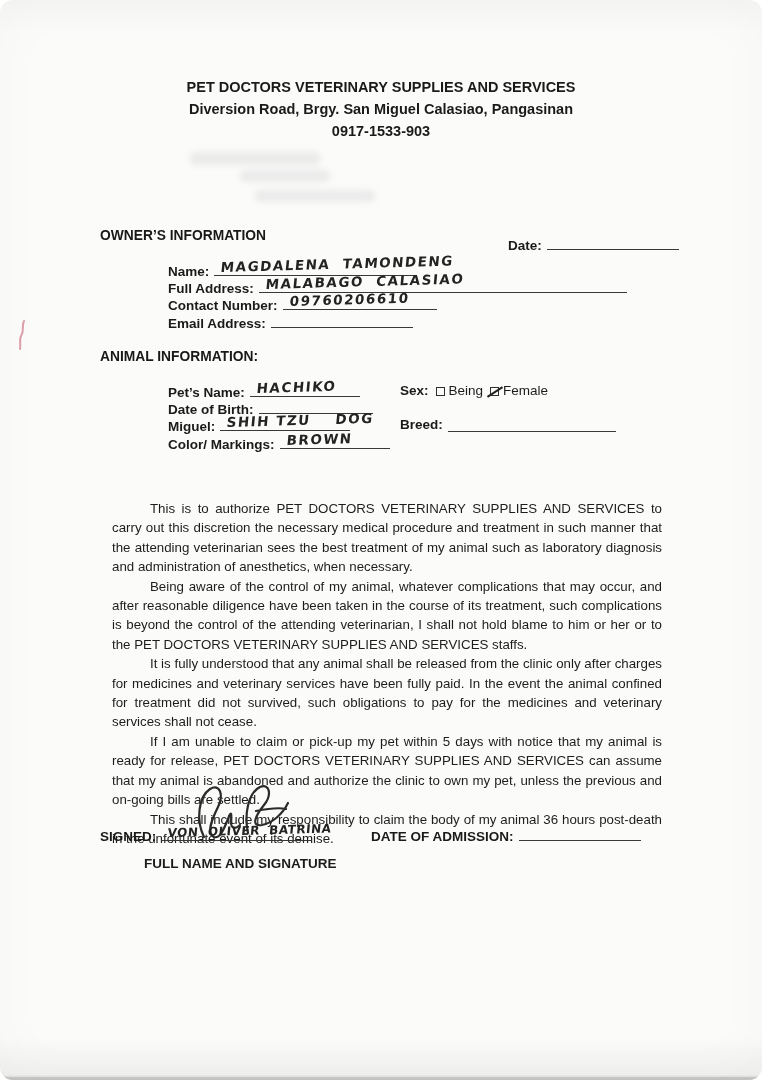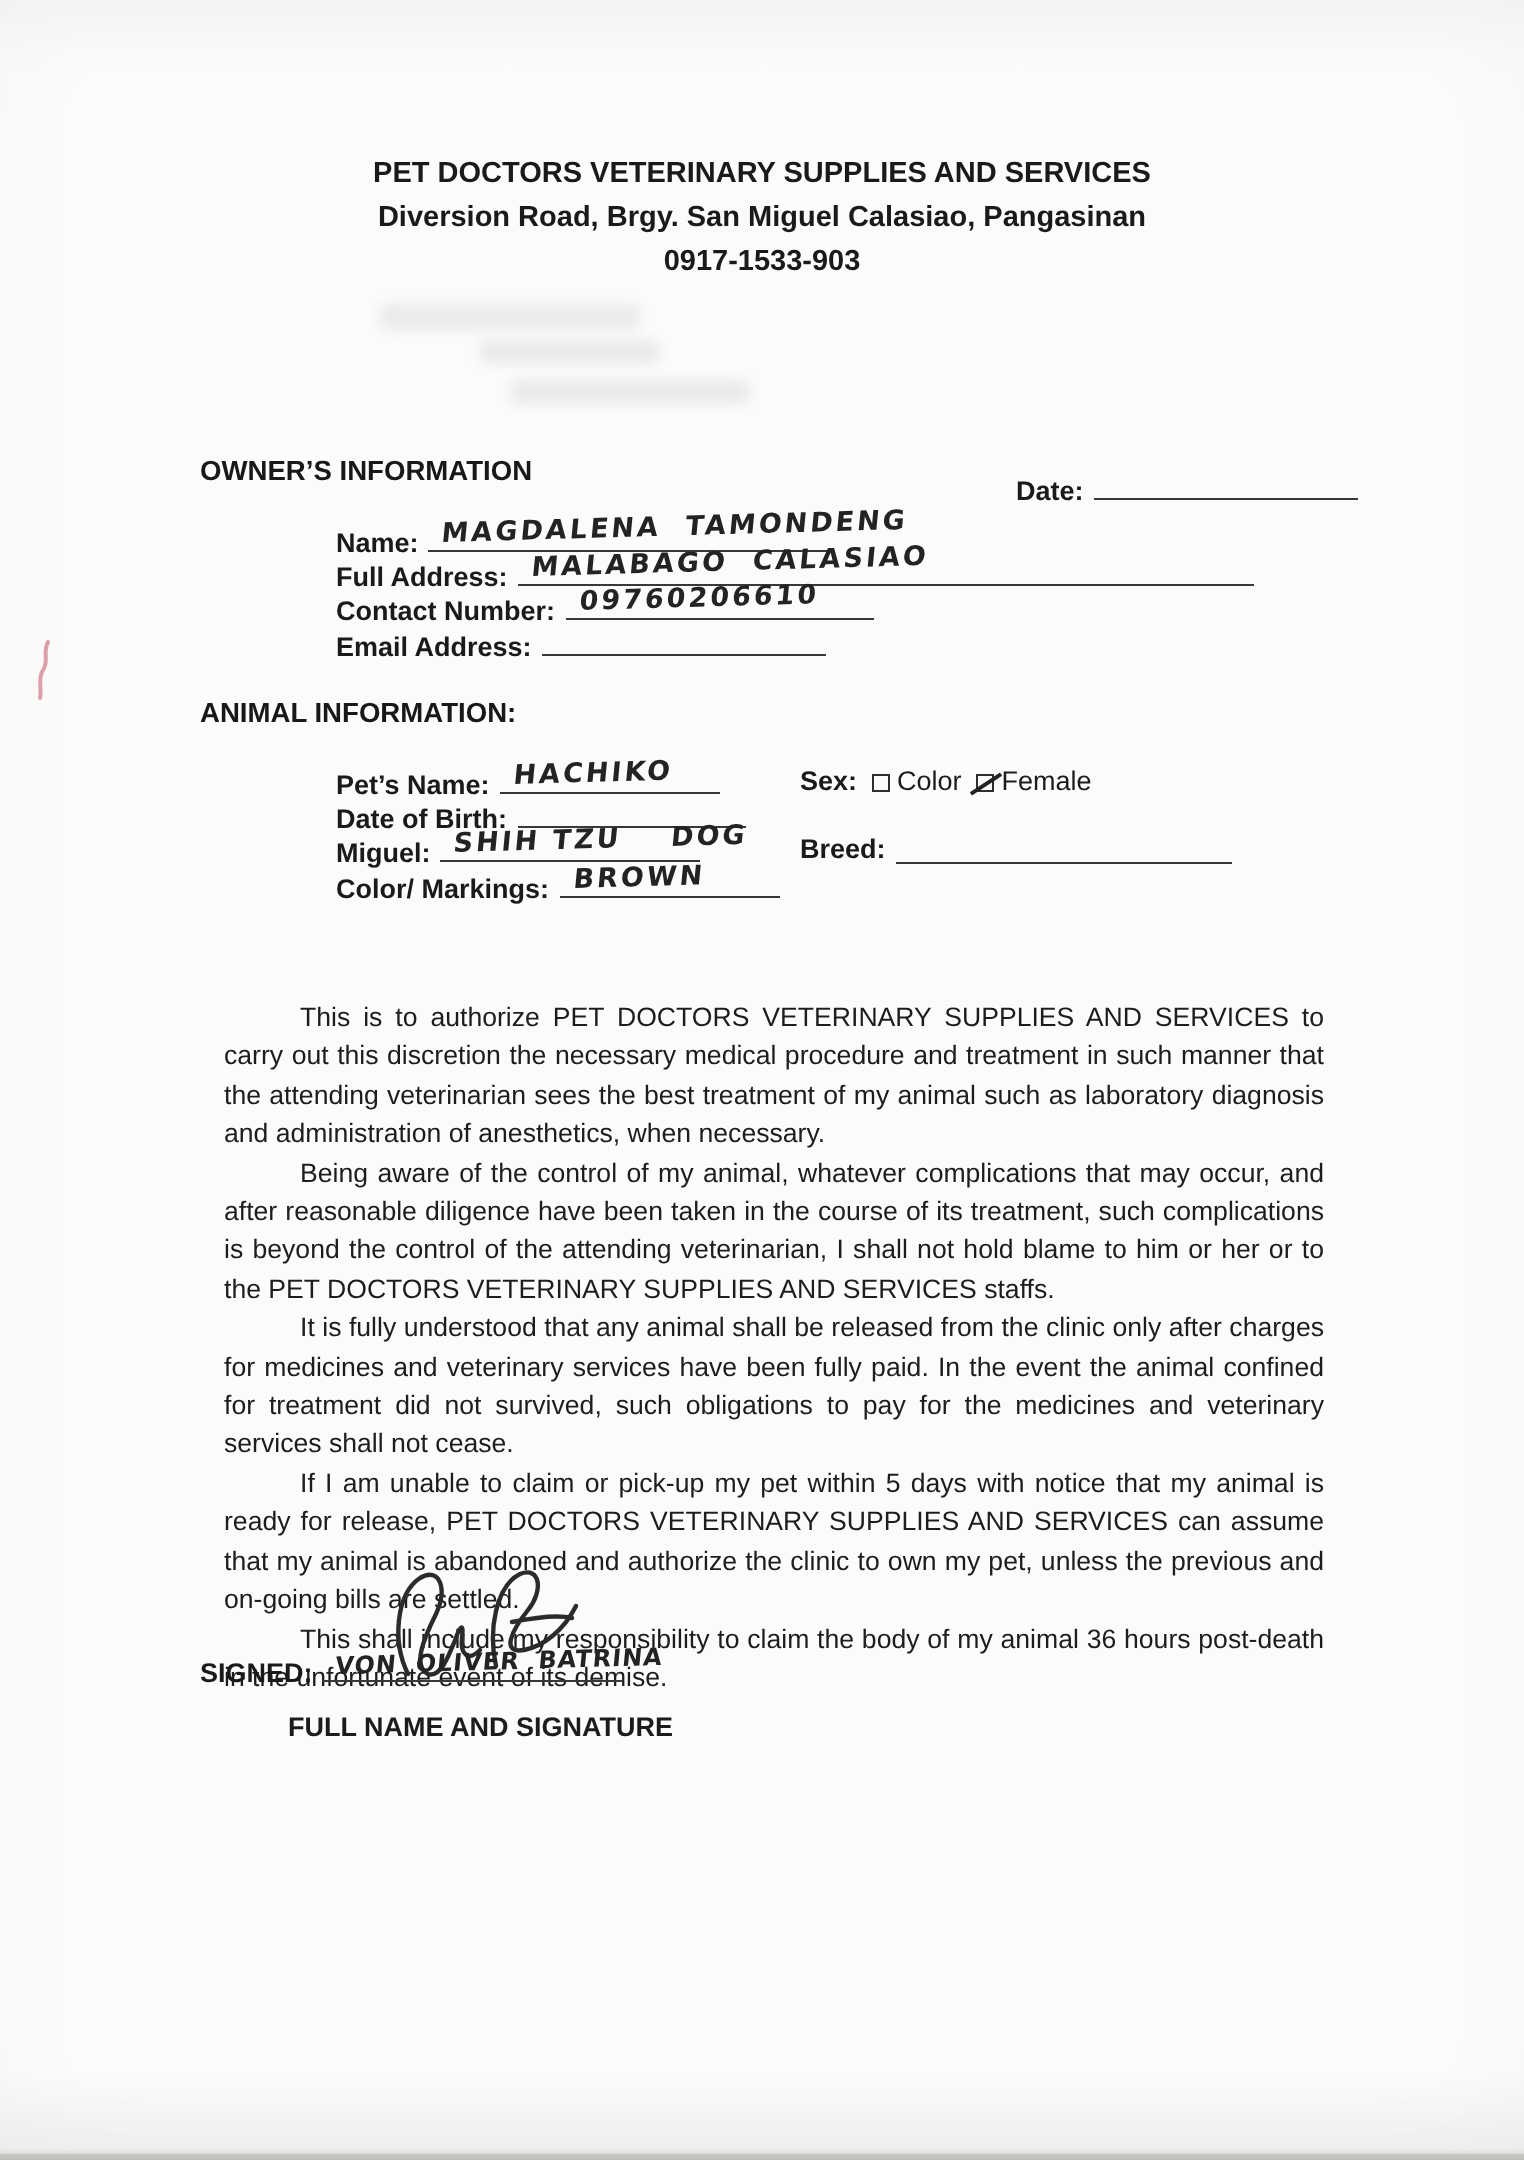--- a/index.html
+++ b/index.html
@@ -7,20 +7,21 @@
   .page {
     position: relative;
     width: 762px;
     height: 1080px;
     margin: 0 auto;
     background: linear-gradient(180deg, #f6f6f4 0%, #fbfbf9 3%, #fbfbf9 96%, #f0f0ee 99.5%, #c9c9c7 100%);
     box-shadow: inset 0 0 60px rgba(0,0,0,0.025);
     font-family: "Liberation Sans", sans-serif;
     color: #1c1c1c;
     overflow: hidden;
+    border-radius: 13px;
   }
   
   .doc-header {
     position: absolute;
     top: 76px; left: 0; right: 0;
     text-align: center;
     font-weight: bold;
     font-size: 14.5px;
     line-height: 22px;
     color: #1a1a1a;
@@ -224,21 +225,21 @@
     <div class="frow">
       <span class="lbl">Color/ Markings:</span>
       <span class="uline color-line">
           <span class="hand">BROWN</span>
         </span>
     </div>
 
     <div class="right-col sex-row frow">
       <span class="lbl">Sex:</span>
       <span class="cbox"></span>
-      <span class="sex-opt">Color</span>
+      <span class="sex-opt">Being</span>
       <span class="cbox checked"></span>
       <span class="sex-opt">Female</span>
     </div>
     <div class="right-col breed-row frow">
       <span class="lbl">Breed:</span>
       <span class="uline breed-line">
           <span class="hand"></span>
         </span>
     </div>
   </div>
@@ -256,15 +257,21 @@
     <path d="M58,52 C54,34 58,12 70,6 C80,2 82,14 74,24 C66,34 60,46 72,44 C82,42 92,34 98,22 M66,30 C76,28 88,26 96,28" stroke="#2b2b2b" stroke-width="2.2" fill="none" stroke-linecap="round"></path>
   </svg>
 
   <div class="sign-row">
     <span class="lbl">SIGNED:</span>
     <span class="uline signed-line">
         <span class="hand">VON  OLIVER  BATRINA</span>
       </span>
   </div>
   <div class="sign-caption">FULL NAME AND SIGNATURE</div>
+  <div class="admission-row">
+    <span class="lbl">DATE OF ADMISSION:</span>
+    <span class="uline admission-line">
+        <span class="hand"></span>
+      </span>
+  </div>
 
   <div class="bottom-edge"></div>
 </div>
 
 </body></html>

